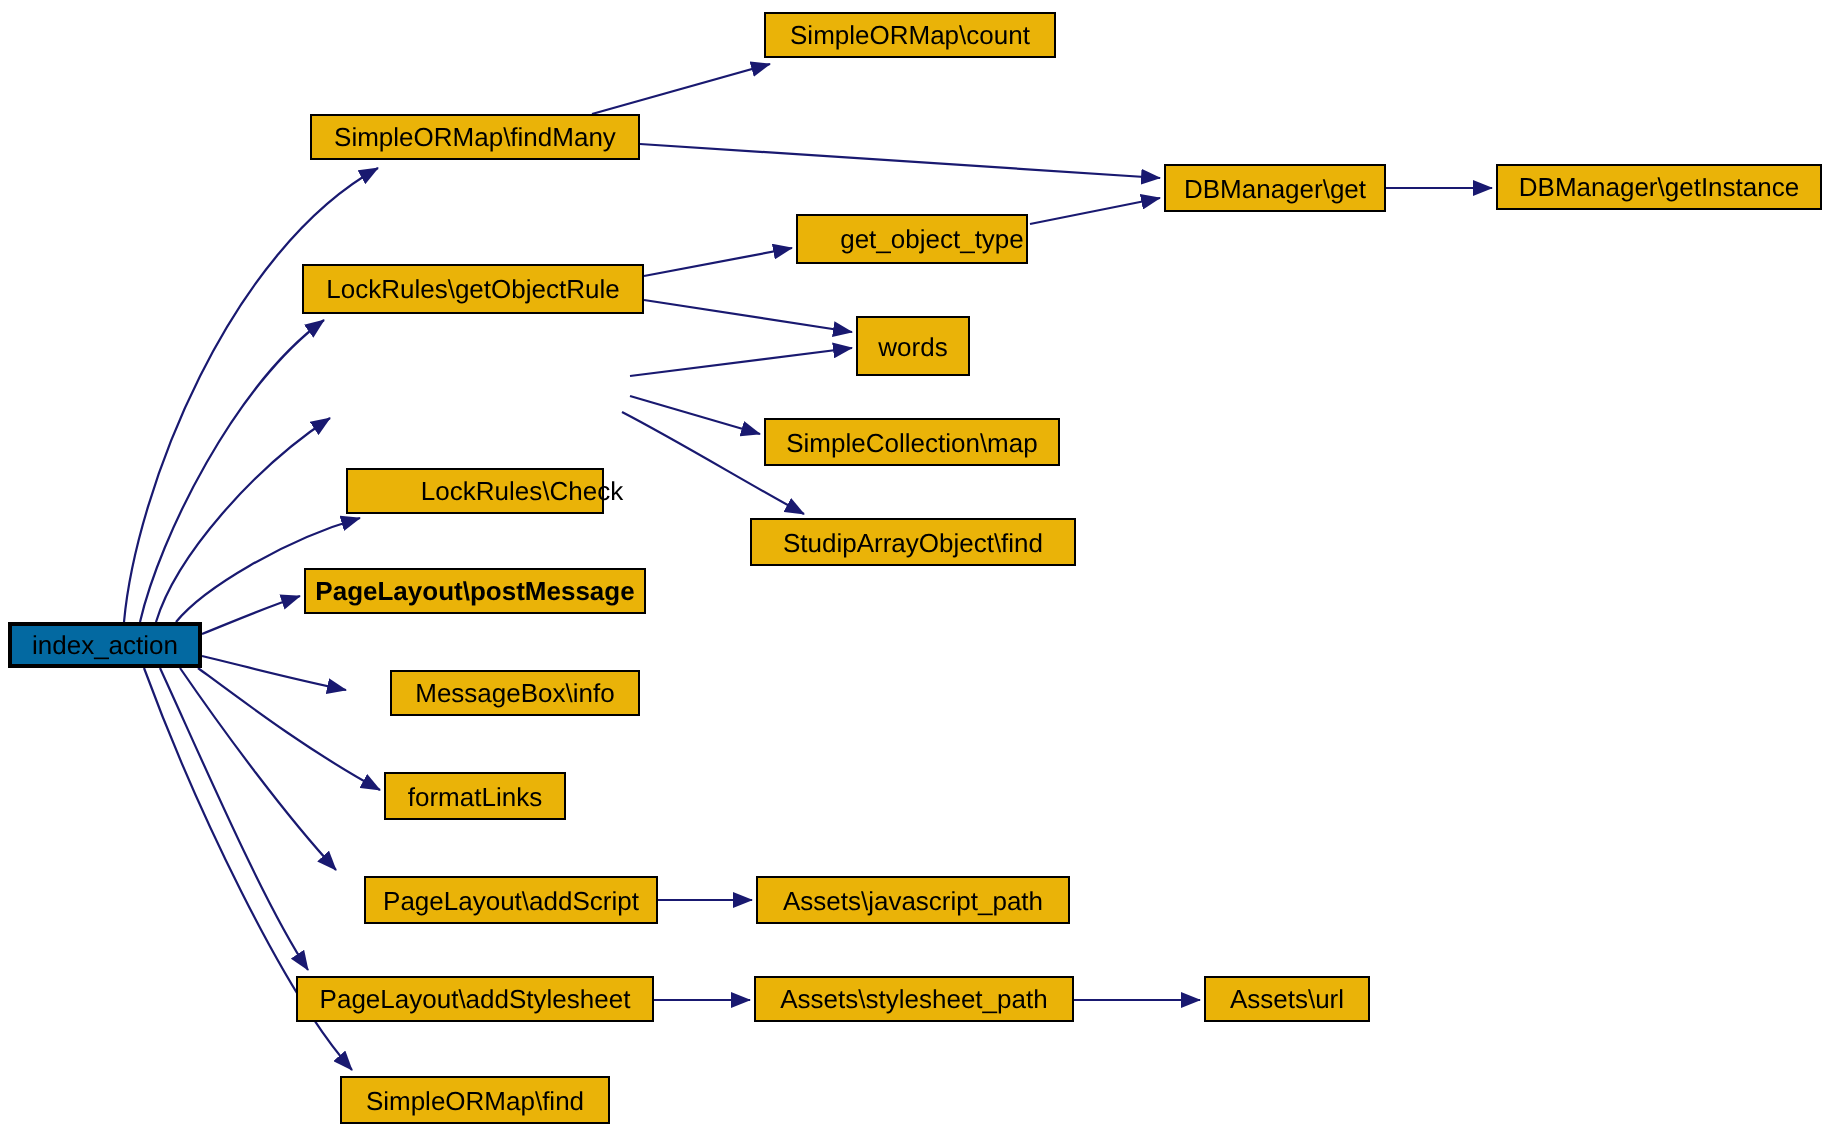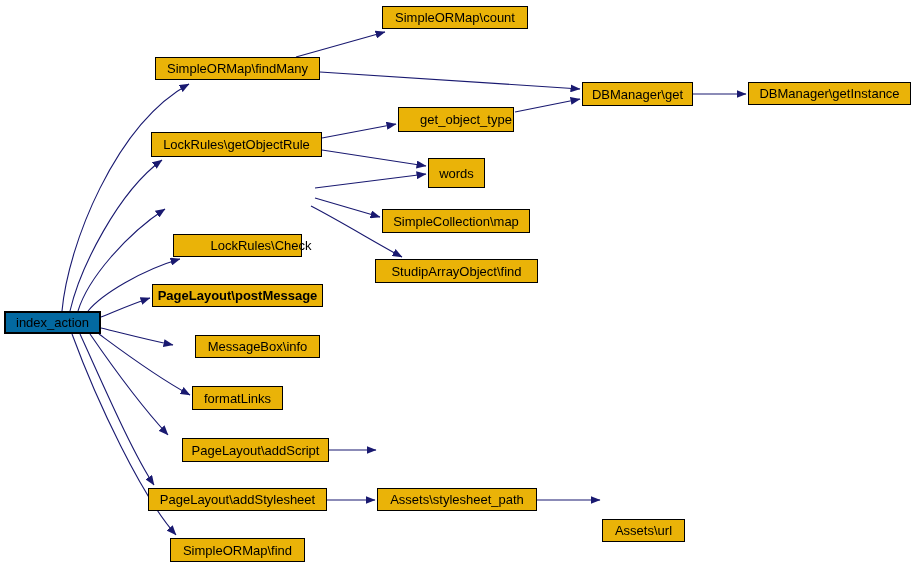--- a/index.html
+++ b/index.html
@@ -104,25 +104,28 @@
     </div>
     <div class="node" style="left: 175px; top: 335px; width: 125px; height: 23px; margin-left: 20px;">
       <span>MessageBox\info</span>
     </div>
     <div class="node" style="left: 192px; top: 386px; width: 91px; height: 24px;">
       <span>formatLinks</span>
     </div>
     <div class="node" style="left: 162px; top: 438px; width: 147px; height: 24px; margin-left: 20px;">
       <span>PageLayout\addScript</span>
     </div>
+    <div class="node" style="left: 378px; top: 438px; width: 157px; height: 24px;">
+      <span>Assets\javascript_path</span>
+    </div>
     <div class="node" style="left: 148px; top: 488px; width: 179px; height: 23px;">
       <span>PageLayout\addStylesheet</span>
     </div>
     <div class="node" style="left: 377px; top: 488px; width: 160px; height: 23px;">
       <span>Assets\stylesheet_path</span>
     </div>
-    <div class="node" style="left: 602px; top: 488px; width: 83px; height: 23px; margin-top: 31px;">
+    <div class="node" style="left: 602px; top: 488px; width: 83px; height: 23px;">
       <span>Assets\url</span>
     </div>
     <div class="node" style="left: 170px; top: 538px; width: 135px; height: 24px;">
       <span>SimpleORMap\find</span>
     </div>
   </div>
 
 </body></html>

